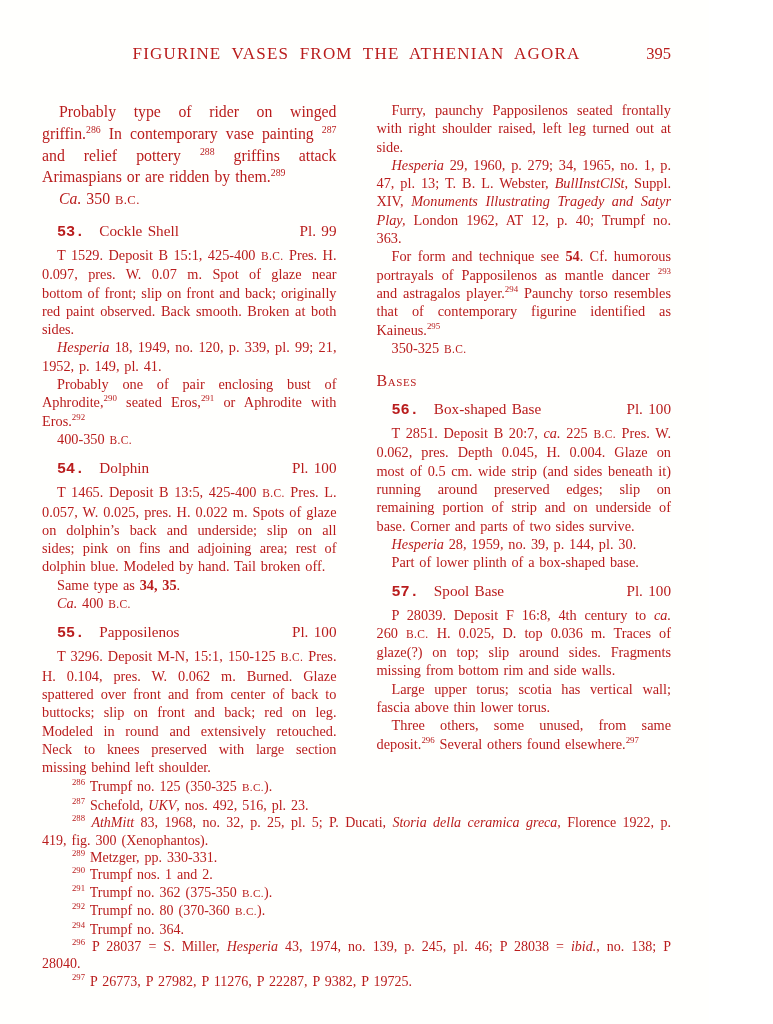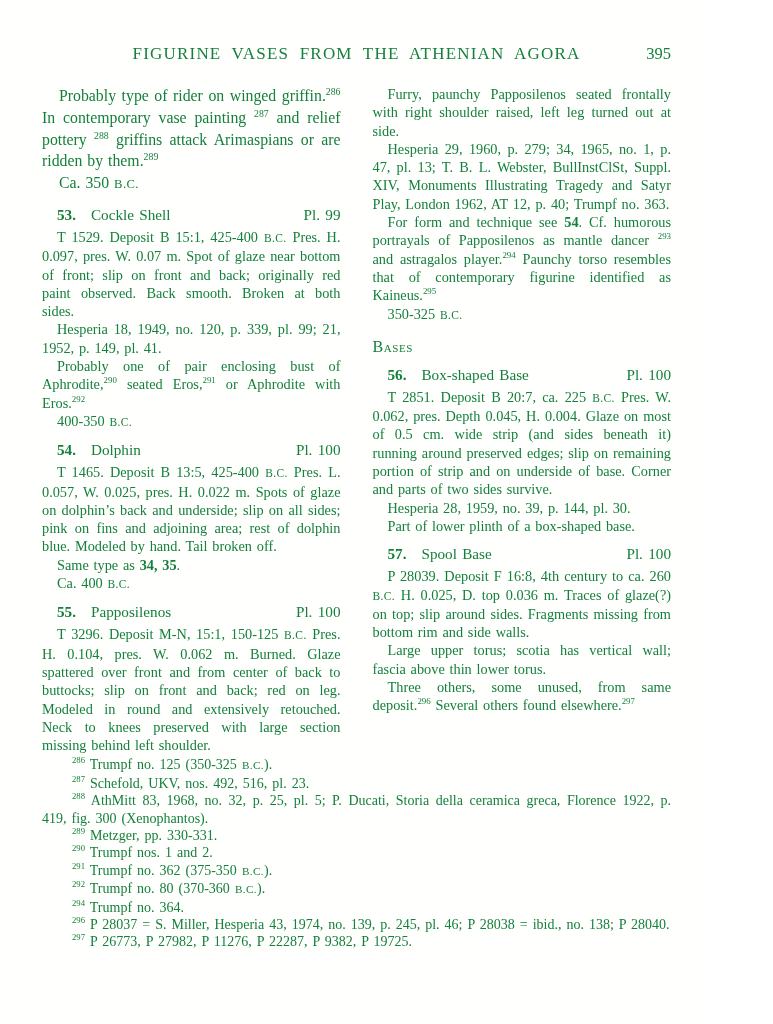--- a/index.html
+++ b/index.html
@@ -1,62 +1,62 @@
 <!DOCTYPE html>
 <html><head>
 <meta charset="utf-8">
 <style>
   * { margin: 0; padding: 0; box-sizing: border-box; }
   html, body { background: #ffffff; }
   .page {
     width: 709px; height: 1024px;
     background: #fffffd;
-    color: #15803d;
+    color: #b91c1c;
     font-family: "Liberation Serif", "DejaVu Serif", serif;
     position: relative;
     padding: 44px 38px 0 42px;
     overflow: hidden;
   }
   .running-head { position: relative; height: 21px; }
   .running-title {
     display: block; text-align: center;
     font-size: 17px; letter-spacing: 1.2px; word-spacing: 5px;
   }
   .page-number { position: absolute; right: 0; top: 0; font-size: 16.5px; }
 
-  .columns { display: flex; gap: 32px; margin-top: 20px; }
+  .columns { display: flex; gap: 40px; margin-top: 36px; }
   .column { flex: 1 1 0; min-width: 0; }
 
   .para-lg {
     font-size: 15.8px; line-height: 21.8px;
     text-align: justify; text-indent: 17px; word-spacing: 1px;
   }
   .para-sm {
     font-size: 14.3px; line-height: 18.3px;
     text-align: justify; text-indent: 15px; word-spacing: 1.2px;
   }
   .entry-header {
     display: flex; justify-content: space-between; align-items: baseline;
     font-size: 15.2px; line-height: 19px;
     margin: 9px 0 4px; padding-left: 15px; word-spacing: 1.5px;
   }
-  .entry-num { font-weight: 700; margin-right: 15px; }
+  .entry-num { font-weight: 700; margin-right: 15px; font-family: Liberation Mono, monospace; }
   .section-heading {
     font-variant: small-caps;
     font-size: 16px; line-height: 19px; letter-spacing: 0.6px;
     margin: 13px 0 9px;
   }
   .footnotes {
     margin-top: 2px;
     font-size: 14px; line-height: 17.4px;
     text-align: justify; word-spacing: 1.5px;
   }
   .footnote { text-indent: 30px; }
 
-  .run-i { }
+  .run-i { font-style: italic; }
   .run-b { font-weight: 700; }
   .run-sc { font-size: 0.8em; letter-spacing: 0.4px; }
   .run-sup { font-size: 0.62em; vertical-align: super; line-height: 0; word-spacing: 0; }
 </style>
 </head>
 <body>
 
 <div class="page">
   <div class="running-head">
     <span class="running-title">FIGURINE VASES FROM THE ATHENIAN AGORA</span>

